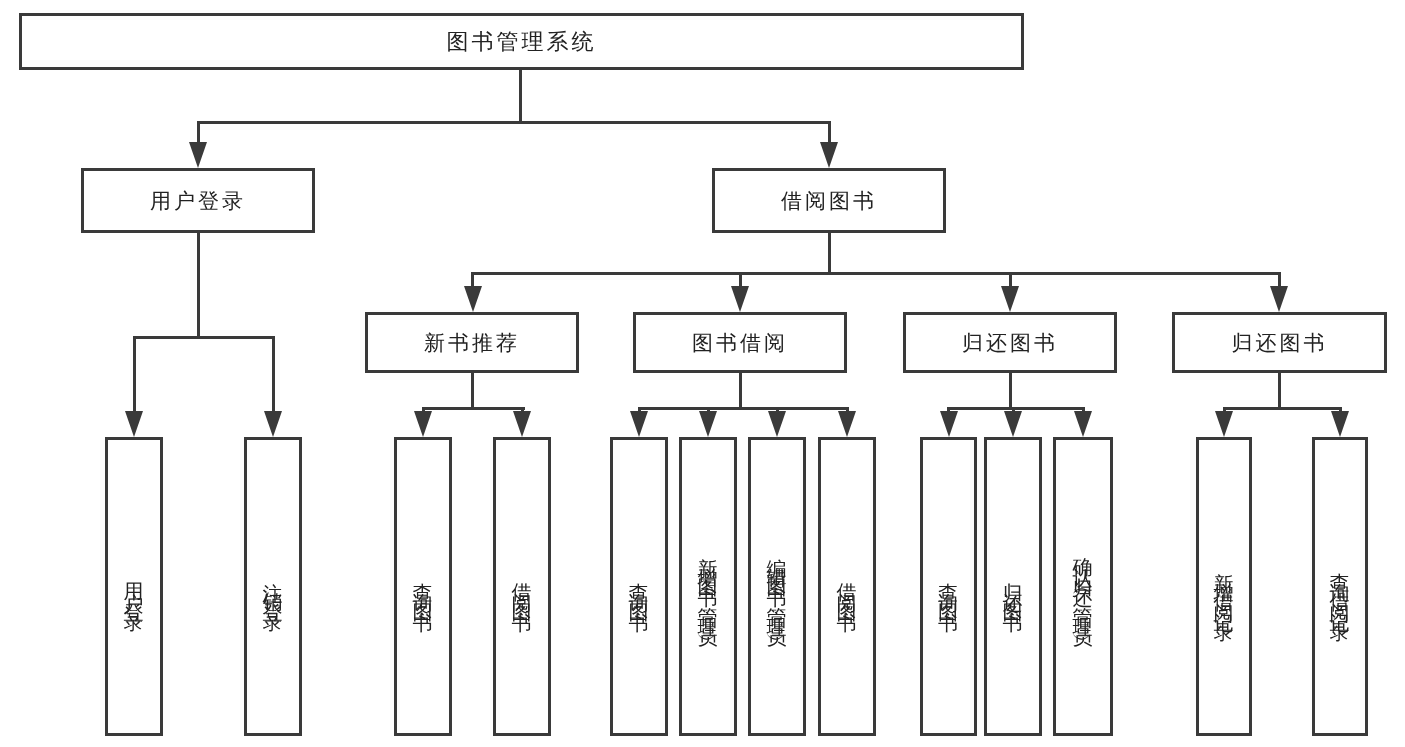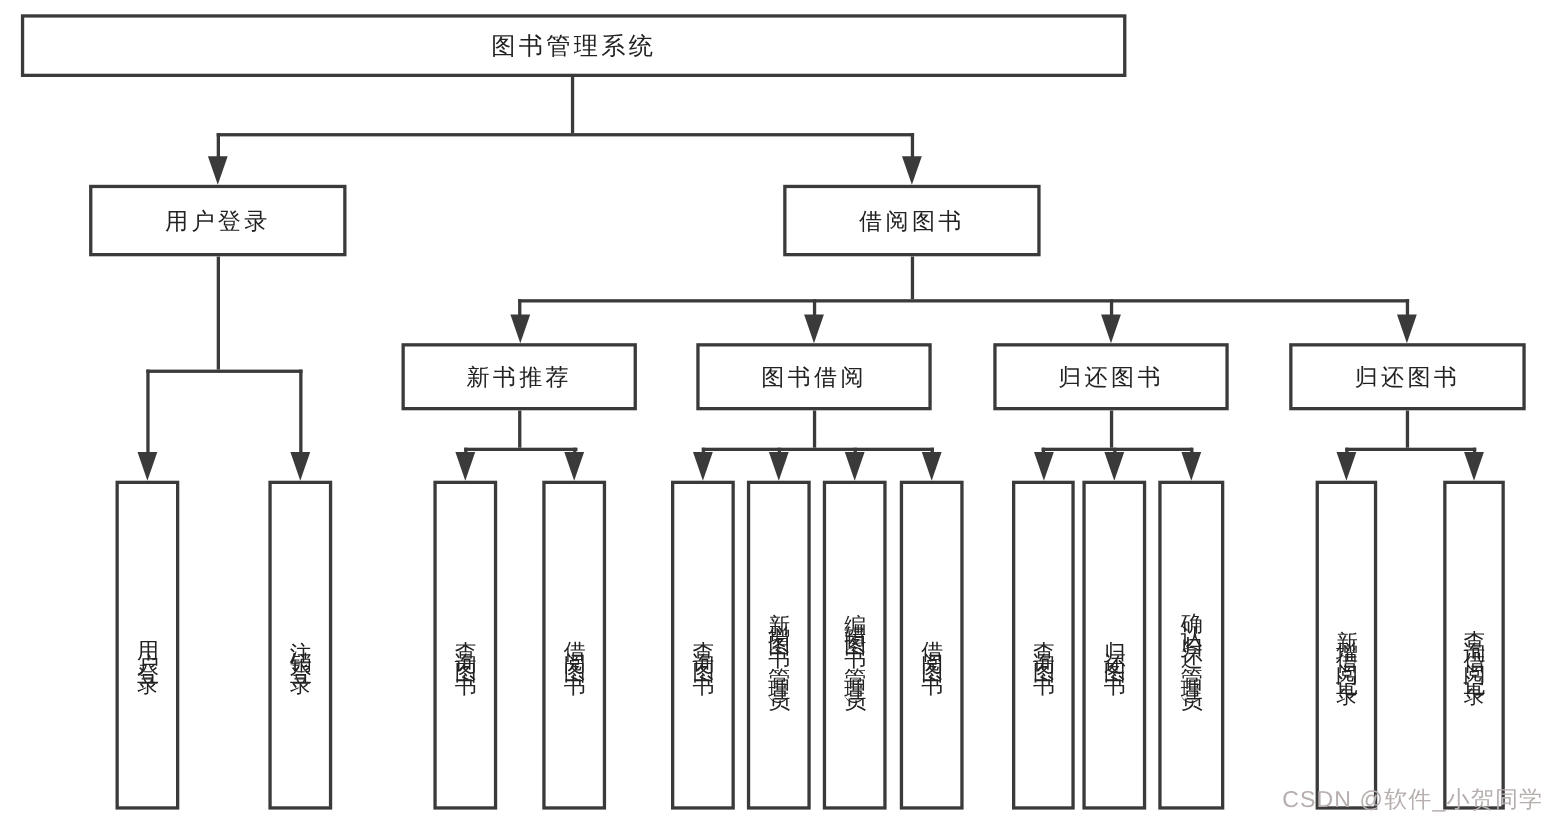--- a/index.html
+++ b/index.html
@@ -155,15 +155,14 @@
   <div class="box v" style="left:1053px;top:437px;width:60px;height:299px">
     <span>确认归还（管理员）</span>
   </div>
   <div class="box v" style="left:1196px;top:437px;width:56px;height:299px">
     <span>新增借阅记录</span>
   </div>
   <div class="box v" style="left:1312px;top:437px;width:56px;height:299px">
     <span>查询借阅记录</span>
   </div>
 
-  <div class="wm">CSDN @软件_小贺同学</div>
 
 </div>
 
 </body></html>

